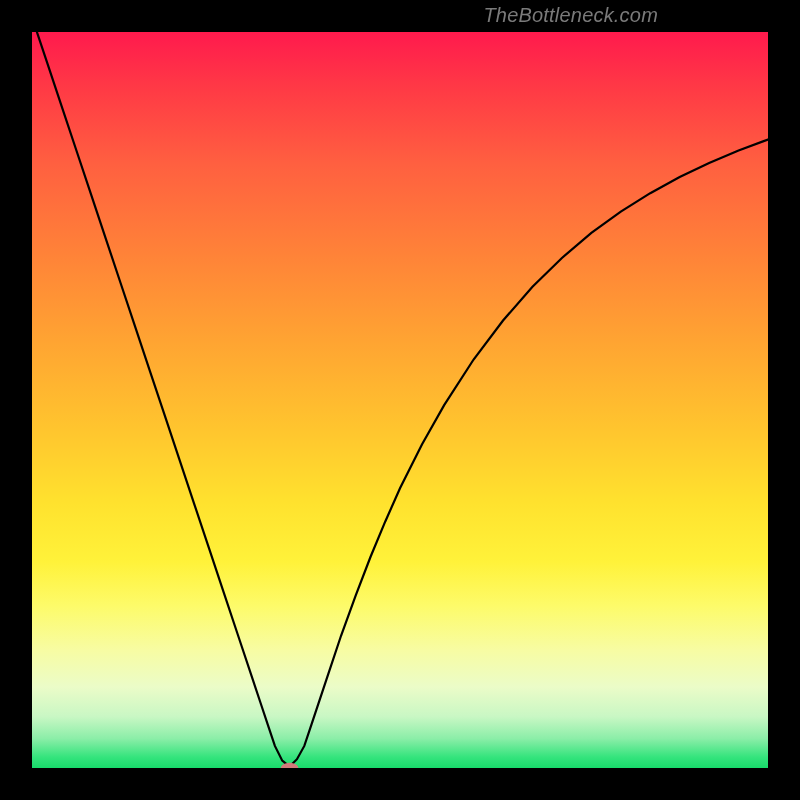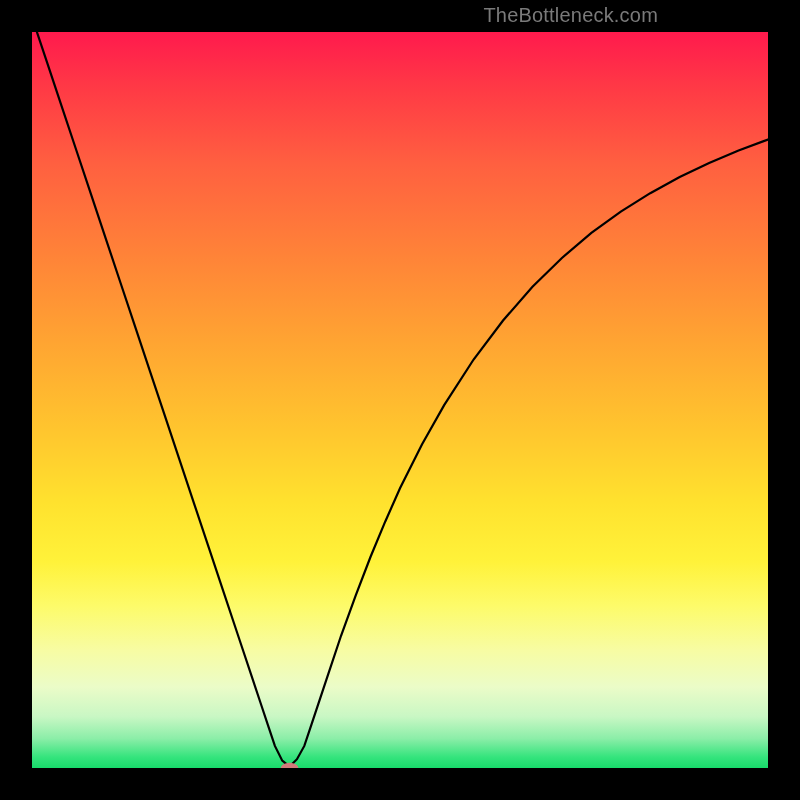--- a/index.html
+++ b/index.html
@@ -7,20 +7,21 @@
   body {
     background: #000;
     font-family: Arial, Helvetica, sans-serif;
     position: relative;
   }
   .frame {
     position: absolute;
     left: 0; top: 0;
     width: 668px; height: 800px;
     background: #000;
+    font-style: italic;
   }
   .plot {
     position: absolute;
     left: 32px;
     top: 32px;
     width: 736px;
     height: 736px;
     
     background: linear-gradient(to bottom,
       #ff1a4d 0%,

